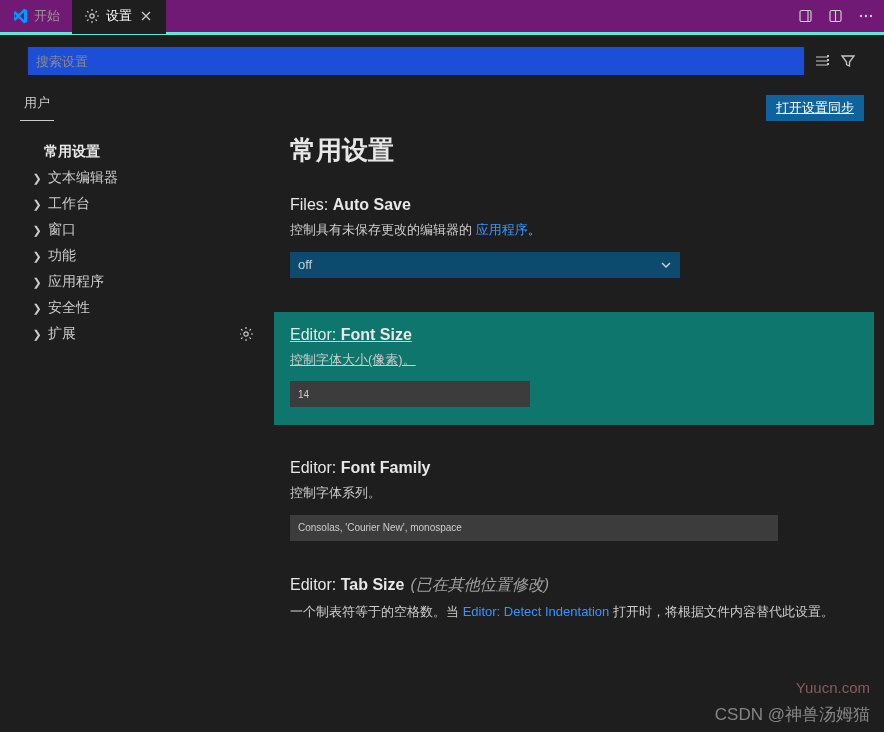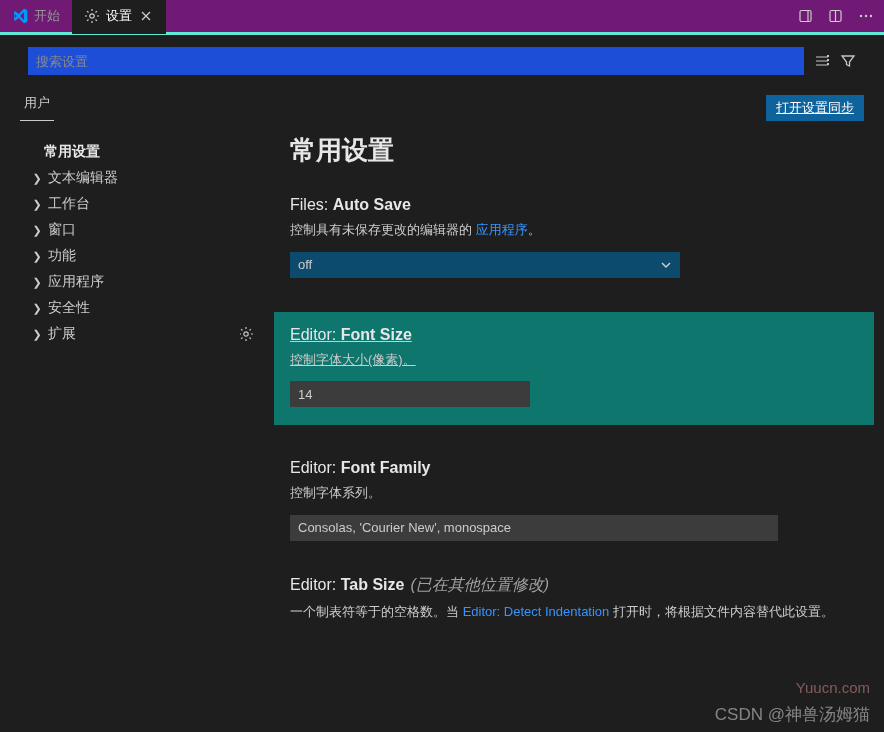--- a/index.html
+++ b/index.html
@@ -164,21 +164,21 @@
       cursor:pointer;
     }
     .text-input {
       background:#3c3c3c;
       border:none;
       outline:none;
       height:26px;
       padding:0 8px;
       width: 240px;
       color:#cccccc;
-      font-size:13px;
+      font-size:10px;
     }
     .text-input.wide { width: 488px; }
     .watermark {
       position:absolute;
       bottom:6px;
       right:14px;
       font-size:17px;
       color:#a7a7a7;
       opacity:0.75;
       font-family:"Microsoft YaHei",sans-serif;

